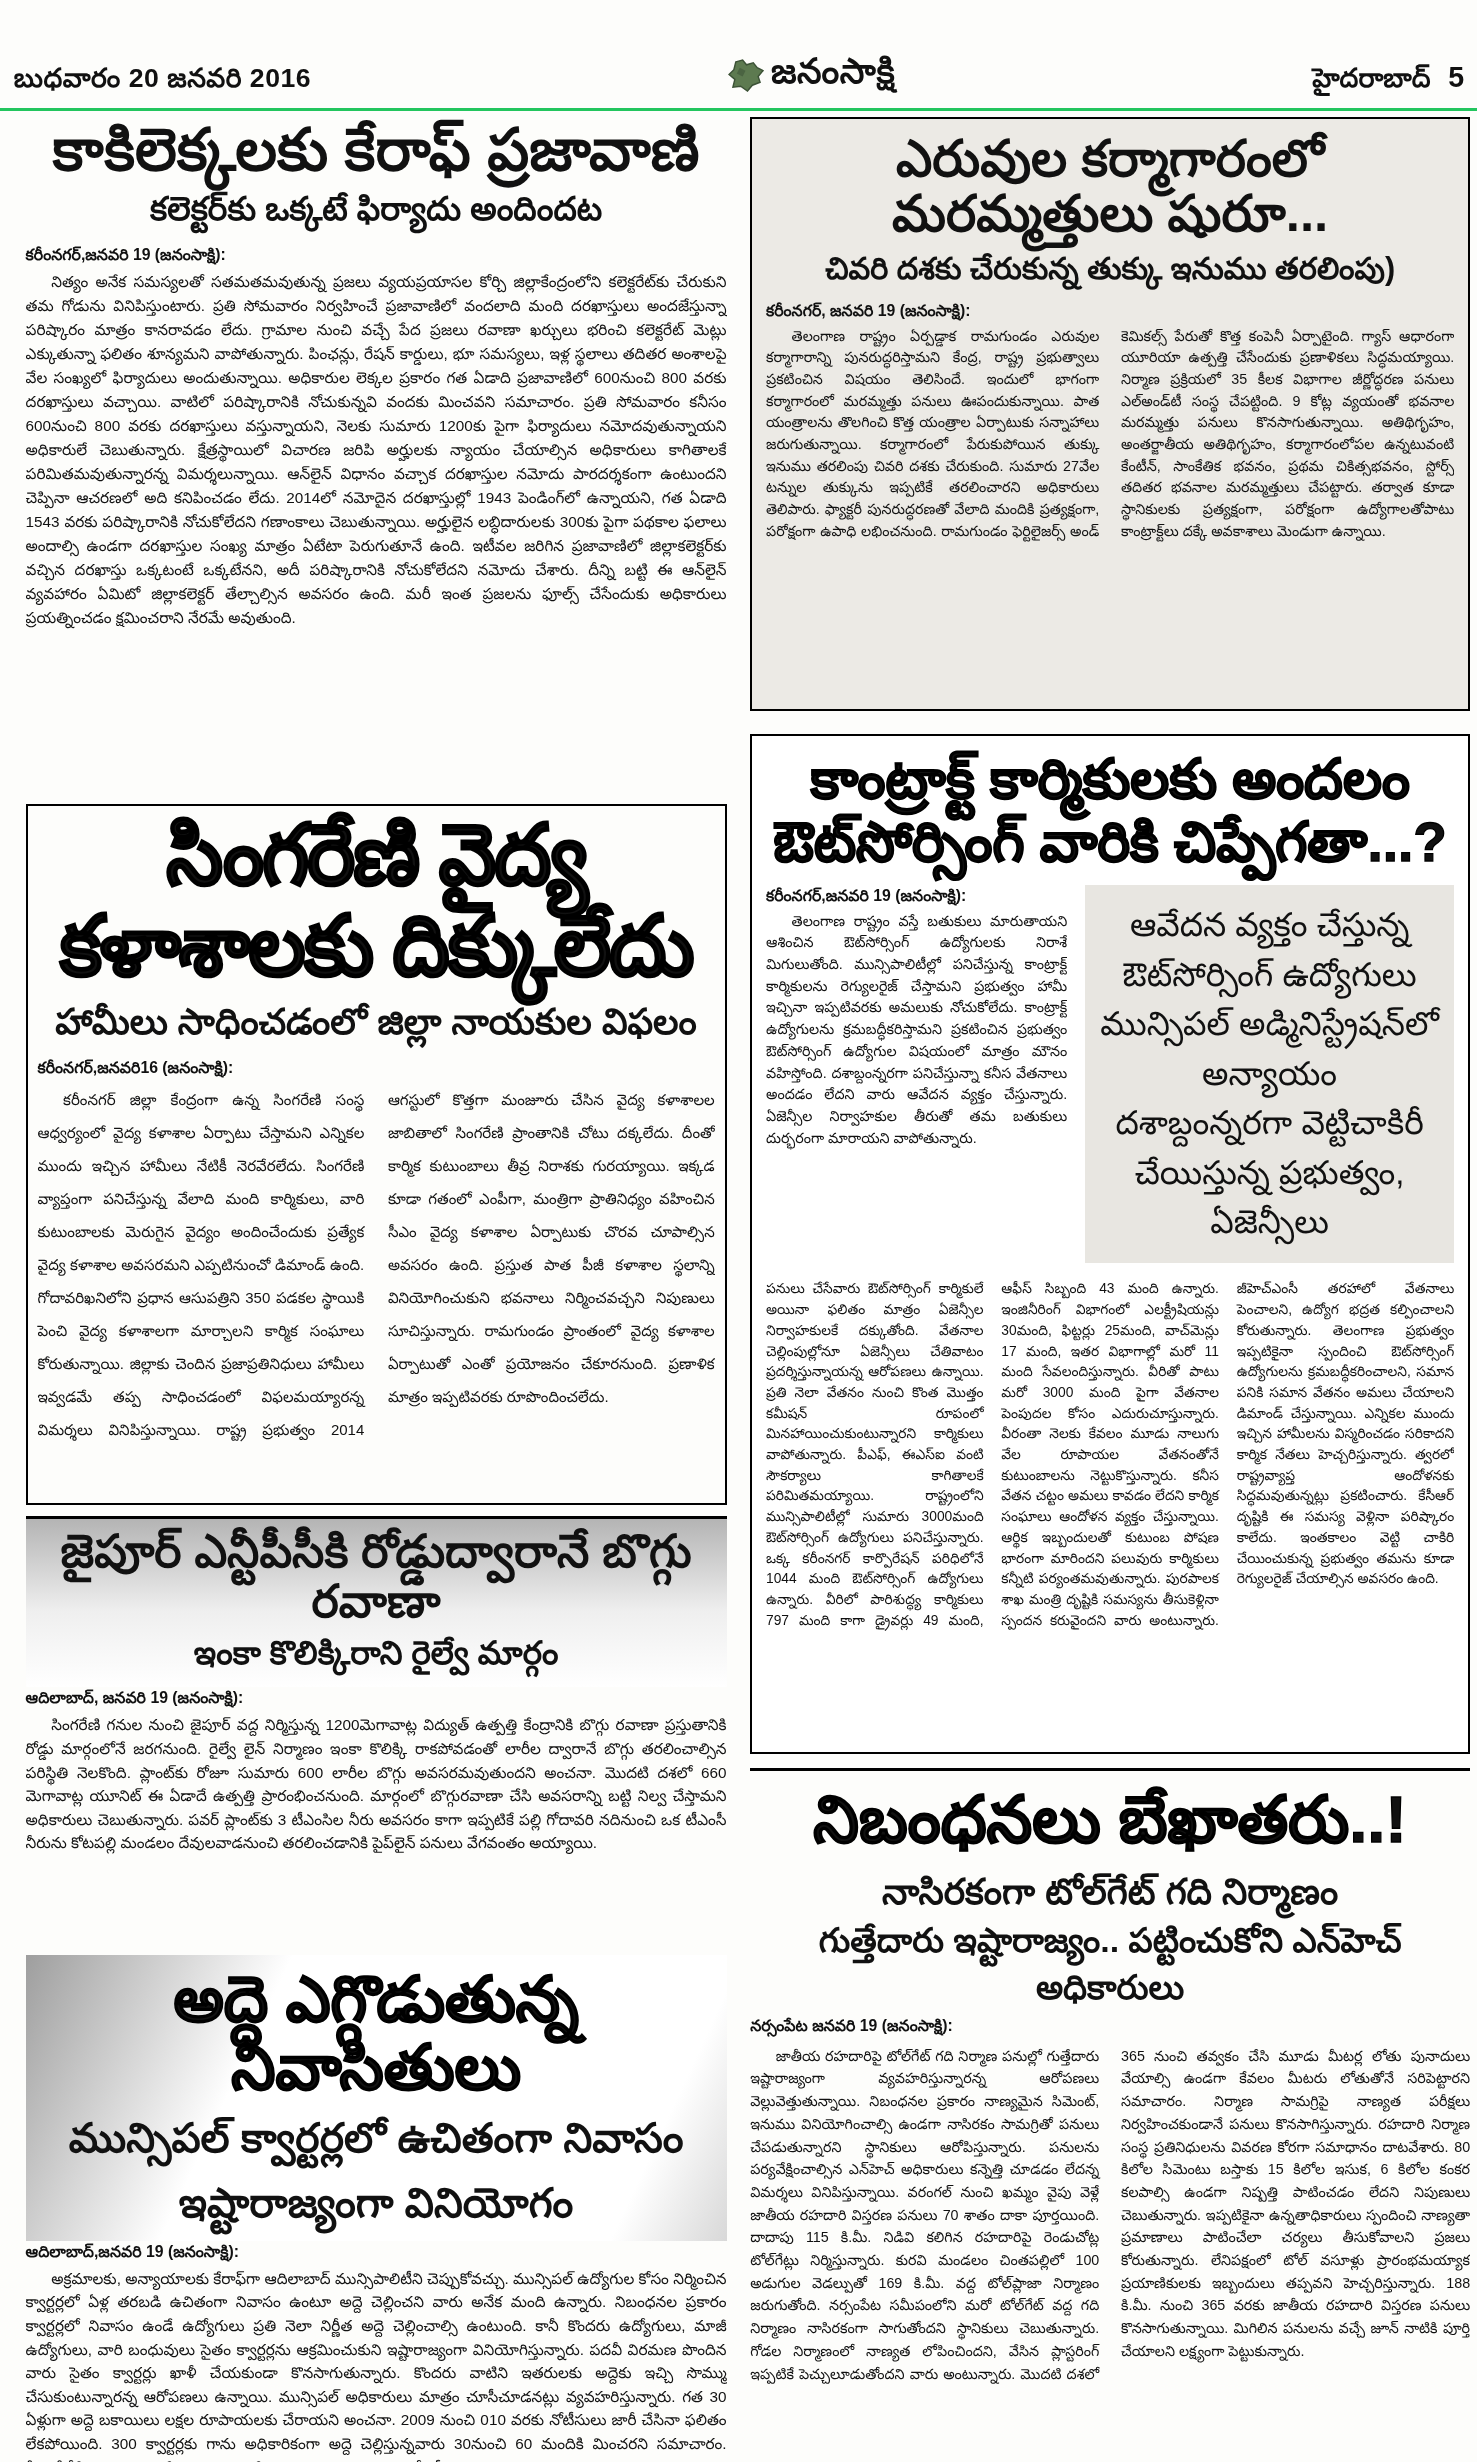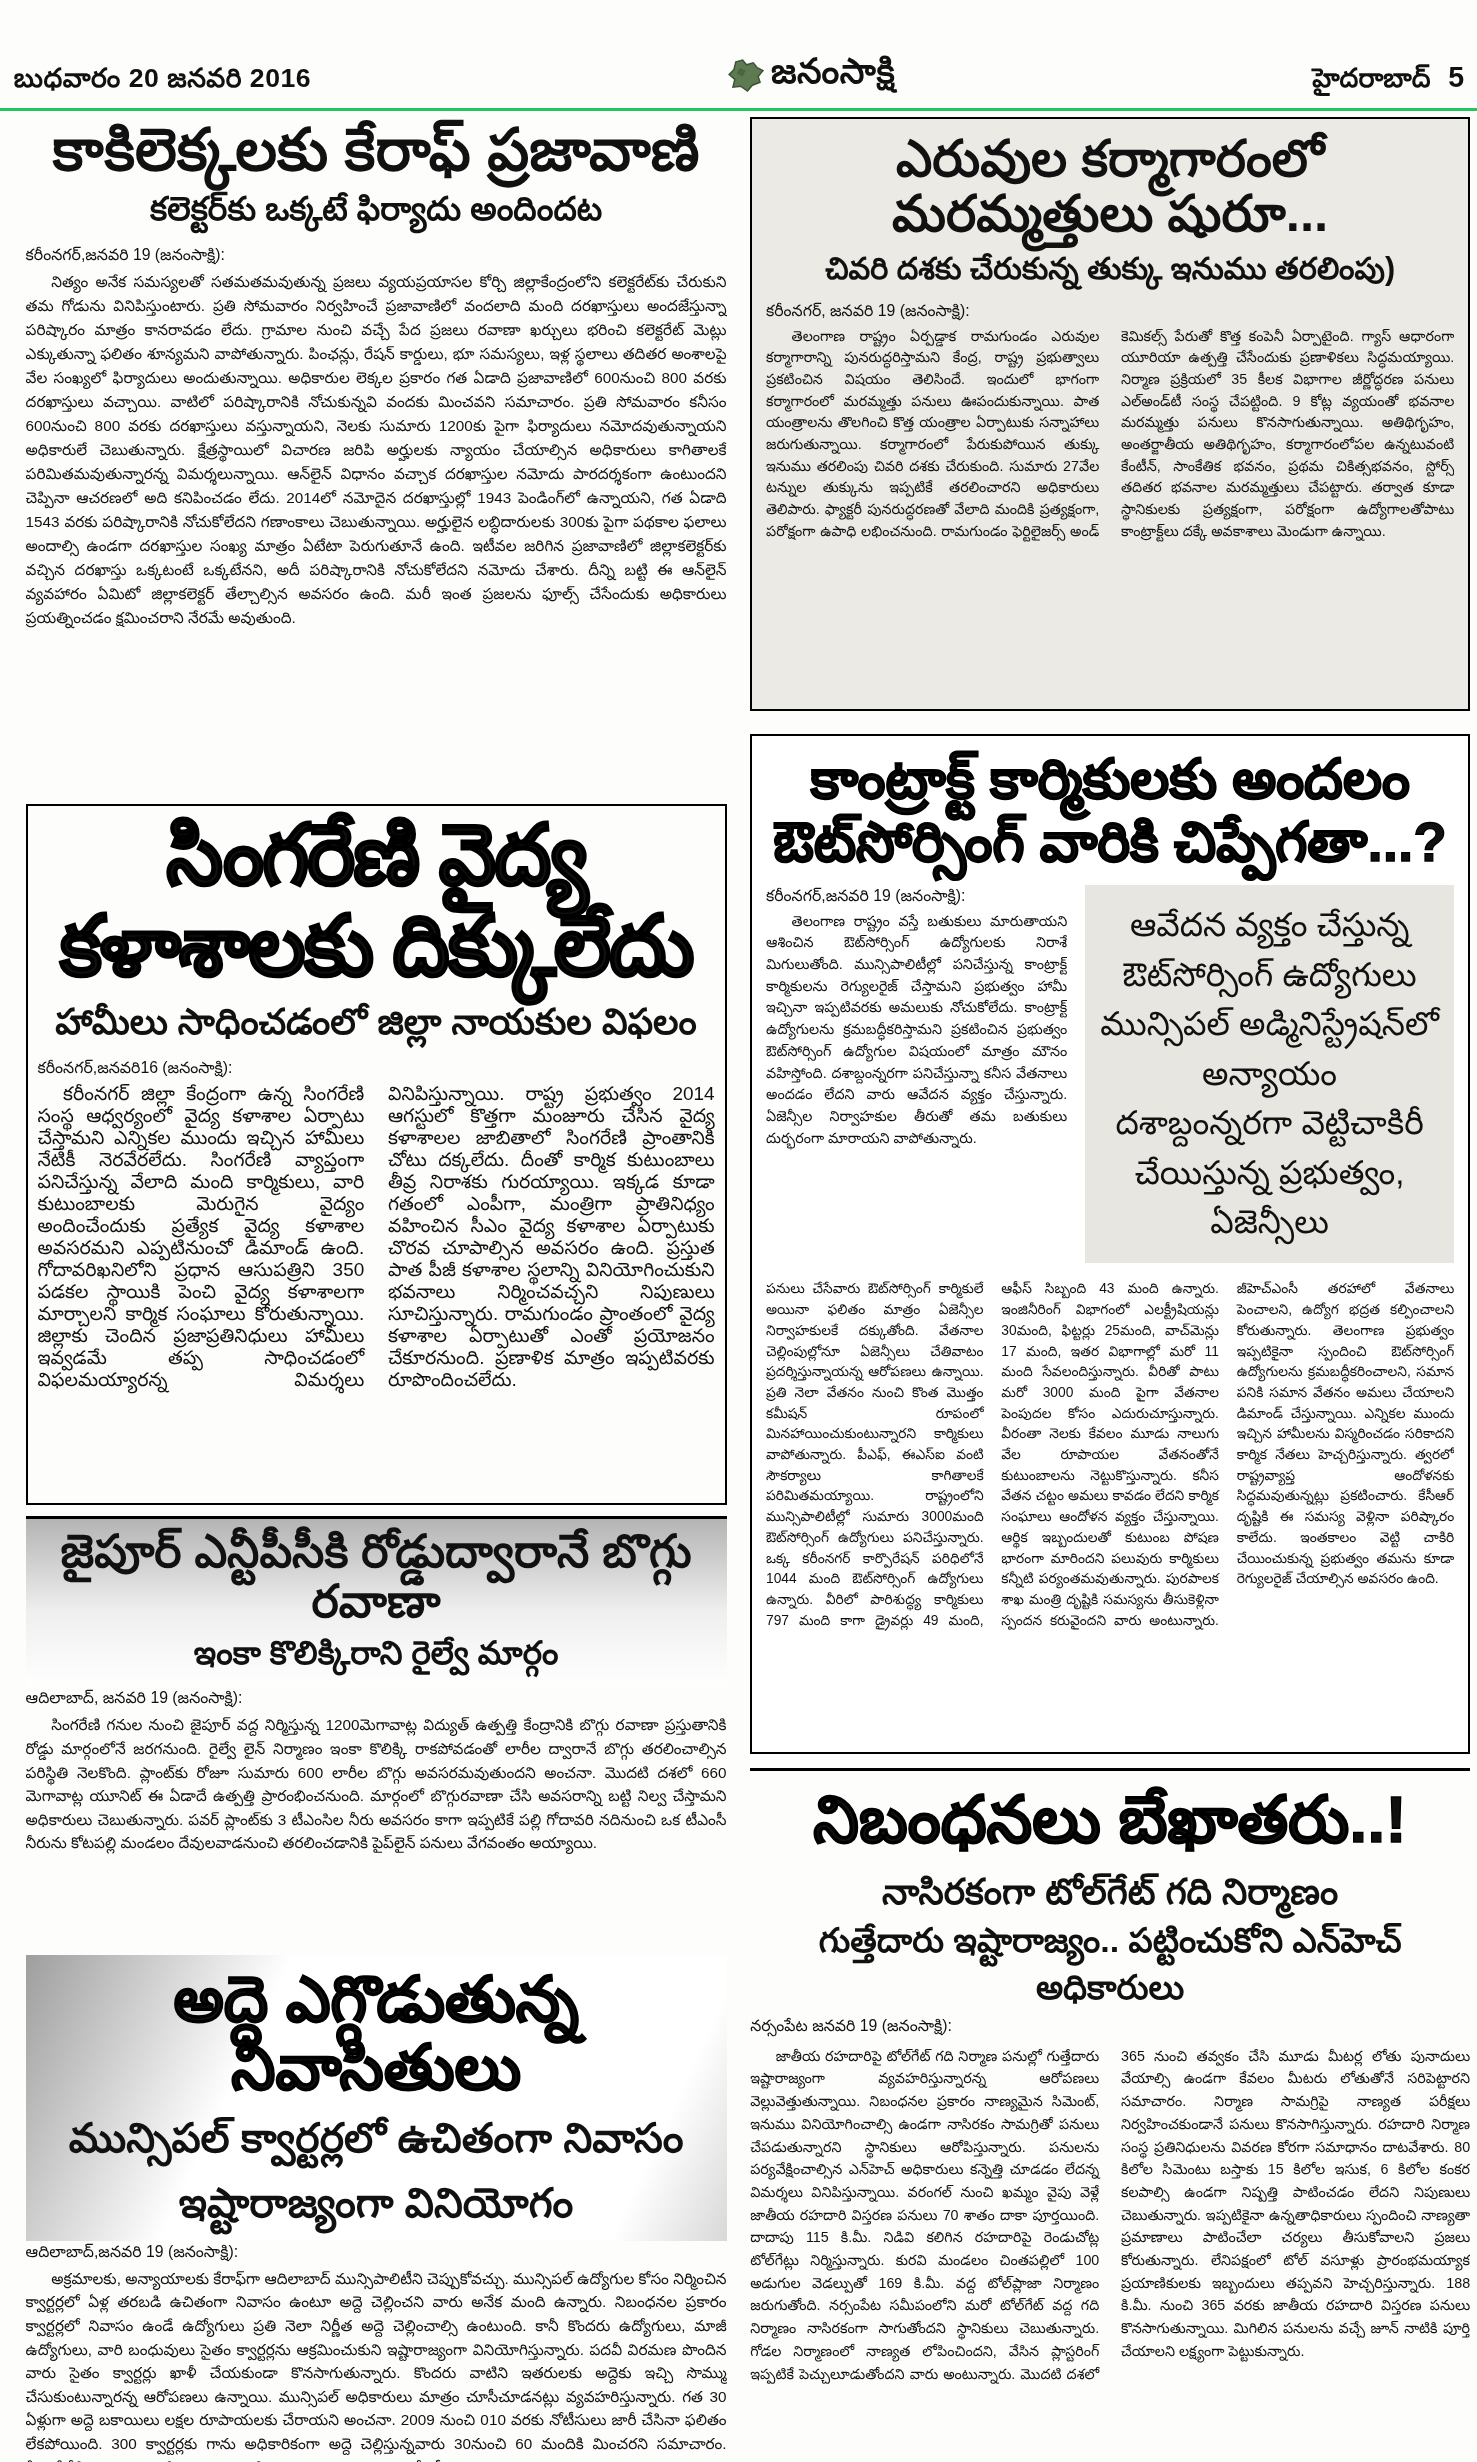--- a/index.html
+++ b/index.html
@@ -17,36 +17,36 @@
   .masthead { display:flex; align-items:center; gap:5.9px; }
   .masthead .logo { width:37px; height:33px; display:inline-block; }
   .masthead .name { font-size:35px; font-weight:800; letter-spacing:0.5px; }
   .edition { font-size:26.6px; font-weight:700; display:flex; gap:17.7px; align-items:baseline; }
   .edition .pageno { font-size:28.6px; }
   
   .content { display:flex; gap:23.6px; padding:5.9px 7.9px 0 25.6px; }
   .col-left  { width:701px; flex:none; }
   .col-right { flex:1; min-width:0; }
   
-  .dateline { font-weight:400; font-size:15.8px; margin:2px 0 2px 0; }
+  .dateline { font-weight:700; font-size:15.8px; margin:2px 0 2px 0; }
   .bodytext { text-align:justify; overflow:hidden; }
   .bodytext::first-letter { padding-left:25.6px; }
   h1,h2,h3 { margin:0; font-weight:800; line-height:1.08; text-align:center; }
   .heavy { -webkit-text-stroke:1.3px #000; }
   .heavier { -webkit-text-stroke:2px #000; letter-spacing:-1px; }
   
   .article-a { margin-top:2px; }
   .article-a h1 { font-size:59px; }
   .article-a .subhead { font-size:33px; font-weight:600; text-align:center; margin:7.9px 0 9.9px; }
   .article-a .bodytext { font-size:15.3px; line-height:24px; height:524px; }
   
   .article-b { border:2px solid #000; margin-top:9.9px; padding:7.9px 9.9px 5.9px; }
   .article-b h1 { font-size:81px; transform:scaleY(1.04); letter-spacing:-2px; }
   .article-b .subhead { font-size:36px; font-weight:650; text-align:center; margin:11.8px 0 7.9px; }
-  .article-b .bodytext { font-size:19px; line-height:22px; height:414px; column-count:2; column-gap:23.6px; }
+  .article-b .bodytext { font-size:15px; line-height:33px; height:414px; column-count:2; column-gap:23.6px; }
   
   .article-c { border-top:3px solid #000; margin-top:11.8px; }
   .article-c .c-head { background:linear-gradient(180deg,#b4b4b4 0%,#efefef 55%,#ffffff 100%); padding:7.9px 0 2px; }
   .article-c h1 { font-size:46px; }
   .article-c .subhead { font-size:32.5px; font-weight:600; text-align:center; margin:7.9px 0 5.9px; }
   .article-c .bodytext { font-size:15.3px; line-height:23.6px; height:232px; }
   
   .article-d { margin-top:9.9px; }
   .article-d .d-head { background:linear-gradient(115deg,#9e9e9e 0%,#ffffff 32%,#ffffff 86%,#d8d8d8 100%); padding:9.9px 0 3.9px; }
   .article-d h1 { font-size:63px; }

